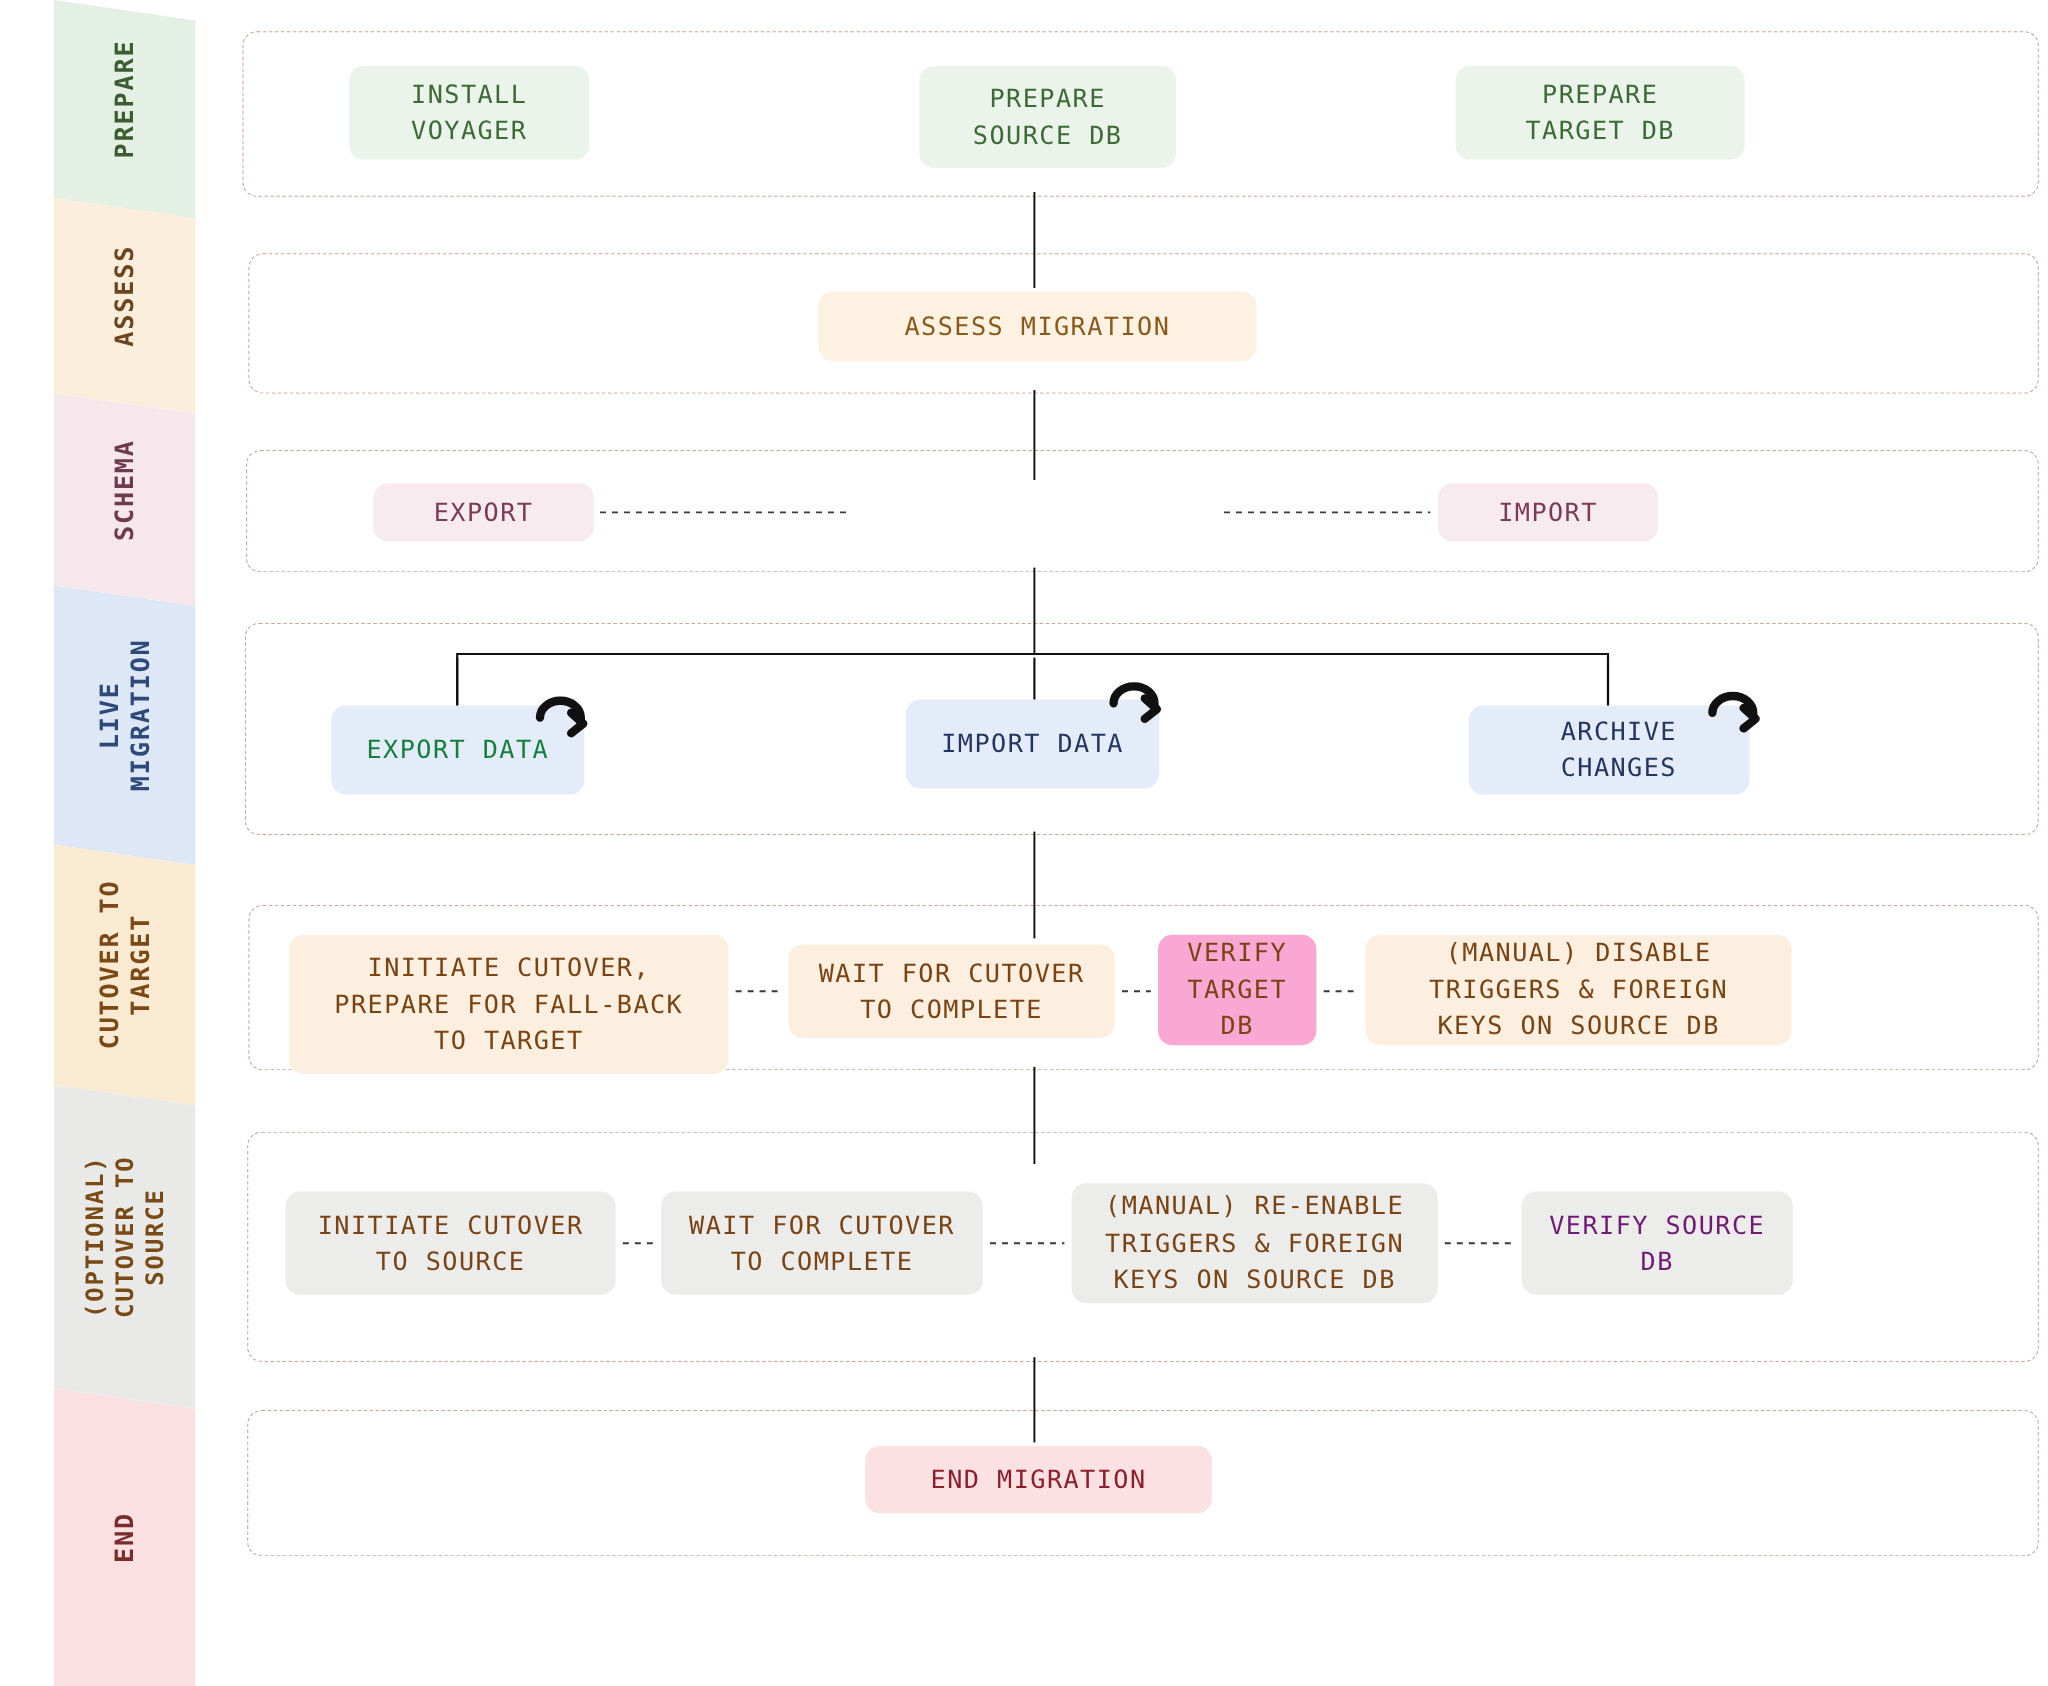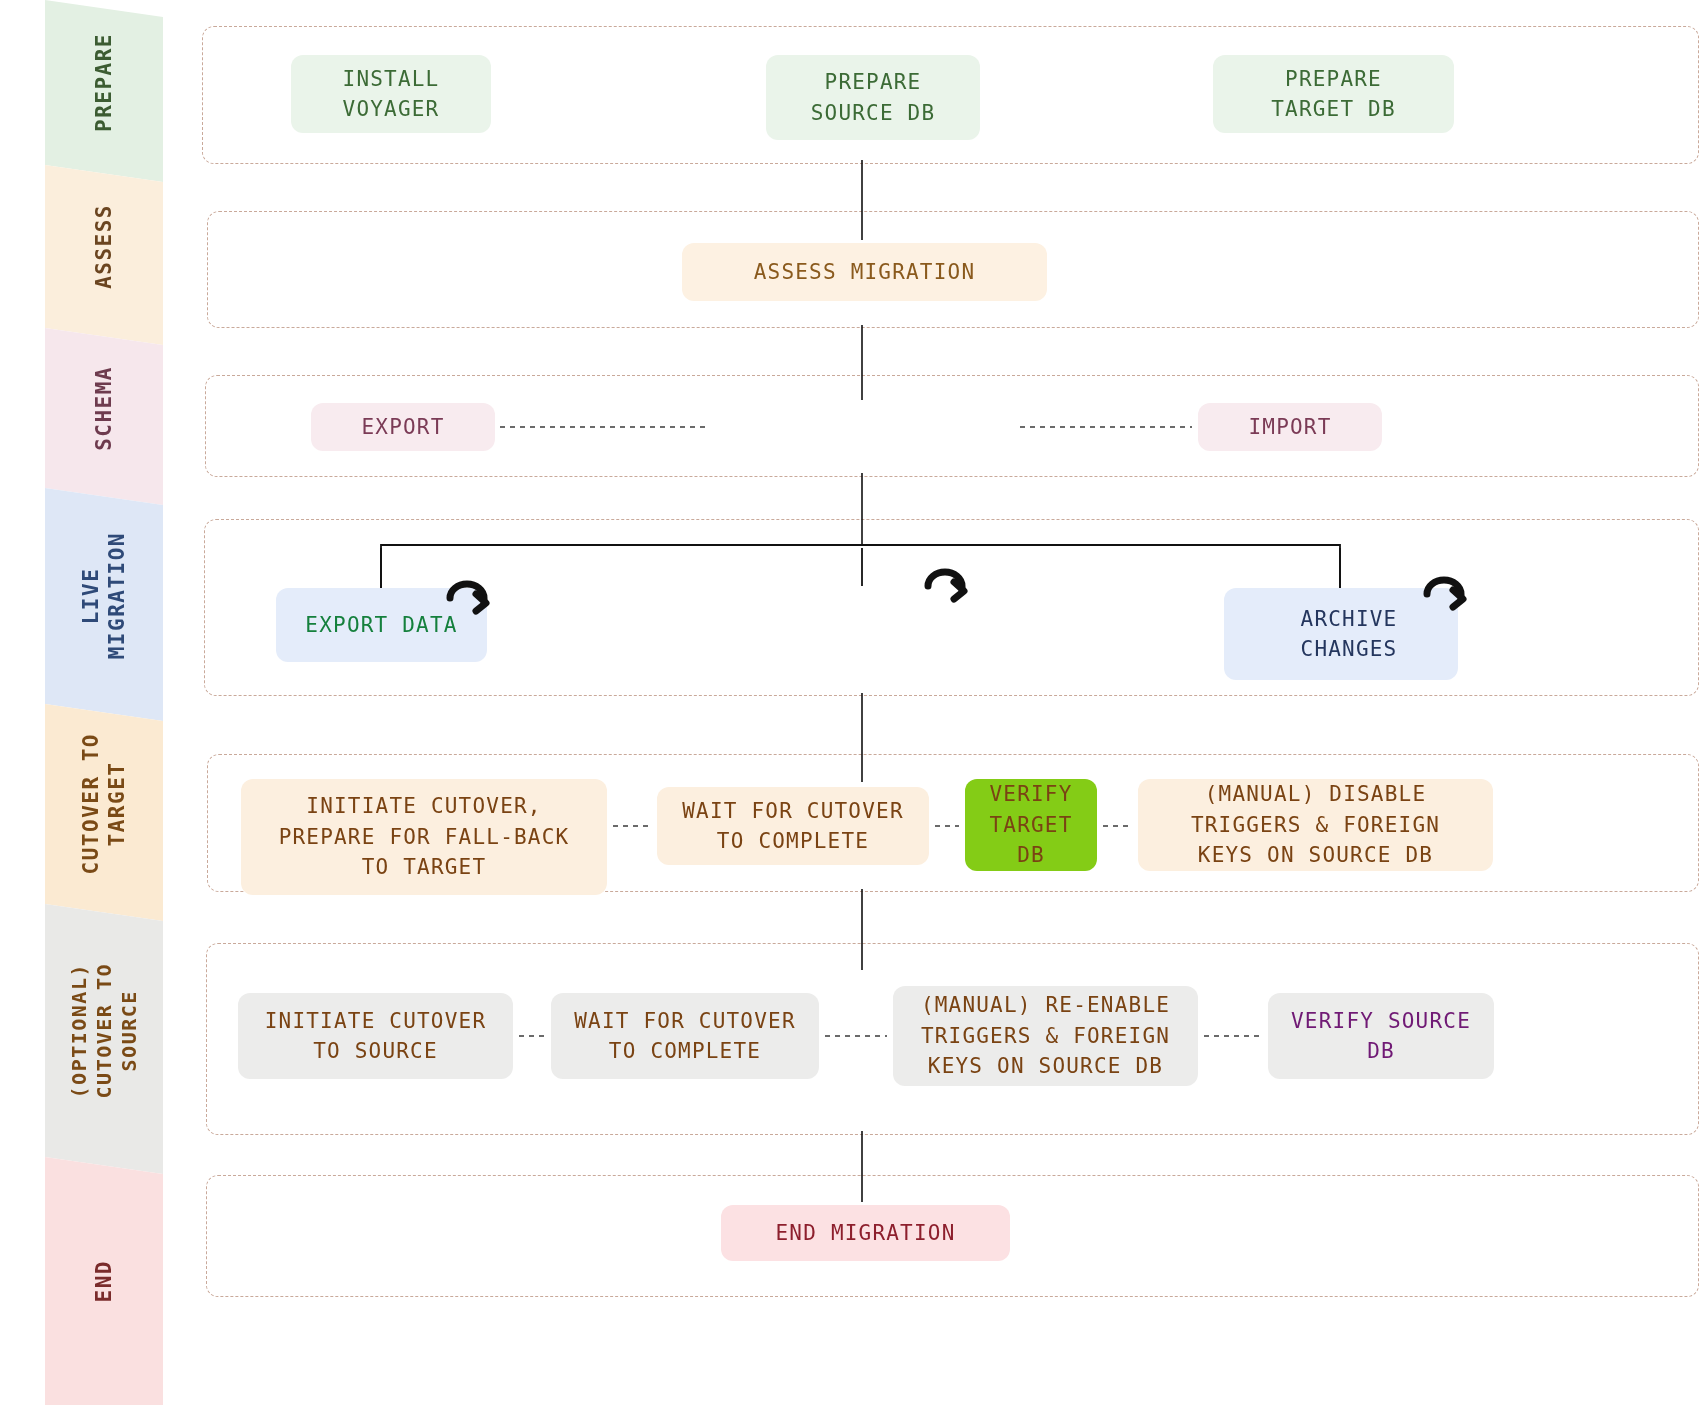--- a/index.html
+++ b/index.html
@@ -192,21 +192,24 @@
   <div class="node" style="left:311px;top:403px;width:184px;height:48px;background:#f8ebef;color:#7b3b56;">
     <span>EXPORT</span>
   </div>
   <div class="node" style="left:1198px;top:403px;width:184px;height:48px;background:#f8ebef;color:#7b3b56;">
     <span>IMPORT</span>
   </div>
 
   <div class="node" style="left:276px;top:588px;width:211px;height:74px;background:#e4ecfa;color:#15803d;">
     <span>EXPORT DATA</span>
   </div>
-  <div class="node" style="left:1224px;top:588px;width:234px;height:92px;background:#e4ecfa;color:#24365e;padding-left:28px;">
+  <div class="node" style="left:755px;top:583px;width:211px;height:74px;background:#e4ecfa;color:#24365e;">
+    <span>IMPORT DATA</span>
+  </div>
+  <div class="node" style="left:1224px;top:588px;width:234px;height:74px;background:#e4ecfa;color:#24365e;padding-left:28px;">
     <span>ARCHIVE
 CHANGES</span>
   </div>
 
   <svg class="conn" style="left:440px;top:562px;" width="70" height="56">
     <path d="M 10 36 A 17 14 0 1 1 44 36 L 44 40" stroke="#111111" stroke-width="7" fill="none" stroke-linecap="round"></path>
     <path d="M 36 32 L 46 41 L 36 49" stroke="#111111" stroke-width="7" fill="none" stroke-linecap="round" stroke-linejoin="round"></path>
   </svg>
   <svg class="conn" style="left:918px;top:550px;" width="70" height="56">
     <path d="M 10 36 A 17 14 0 1 1 44 36 L 44 40" stroke="#111111" stroke-width="7" fill="none" stroke-linecap="round"></path>
@@ -219,21 +222,21 @@
 
   <div class="node" style="left:241px;top:779px;width:366px;height:116px;background:#fcefdf;color:#7a4313;">
     <span>INITIATE CUTOVER,
 PREPARE FOR FALL-BACK
 TO TARGET</span>
   </div>
   <div class="node" style="left:657px;top:787px;width:272px;height:78px;background:#fcefdf;color:#7a4313;">
     <span>WAIT FOR CUTOVER
 TO COMPLETE</span>
   </div>
-  <div class="node" style="left:965px;top:779px;width:132px;height:92px;background:#84cc16;color:#7a4313;">
+  <div class="node" style="left:965px;top:779px;width:132px;height:92px;background:#f9a8d4;color:#7a4313;">
     <span>VERIFY
 TARGET
 DB</span>
   </div>
   <div class="node" style="left:1138px;top:779px;width:355px;height:92px;background:#fcefdf;color:#7a4313;">
     <span>(MANUAL) DISABLE
 TRIGGERS &amp; FOREIGN
 KEYS ON SOURCE DB</span>
   </div>
 

